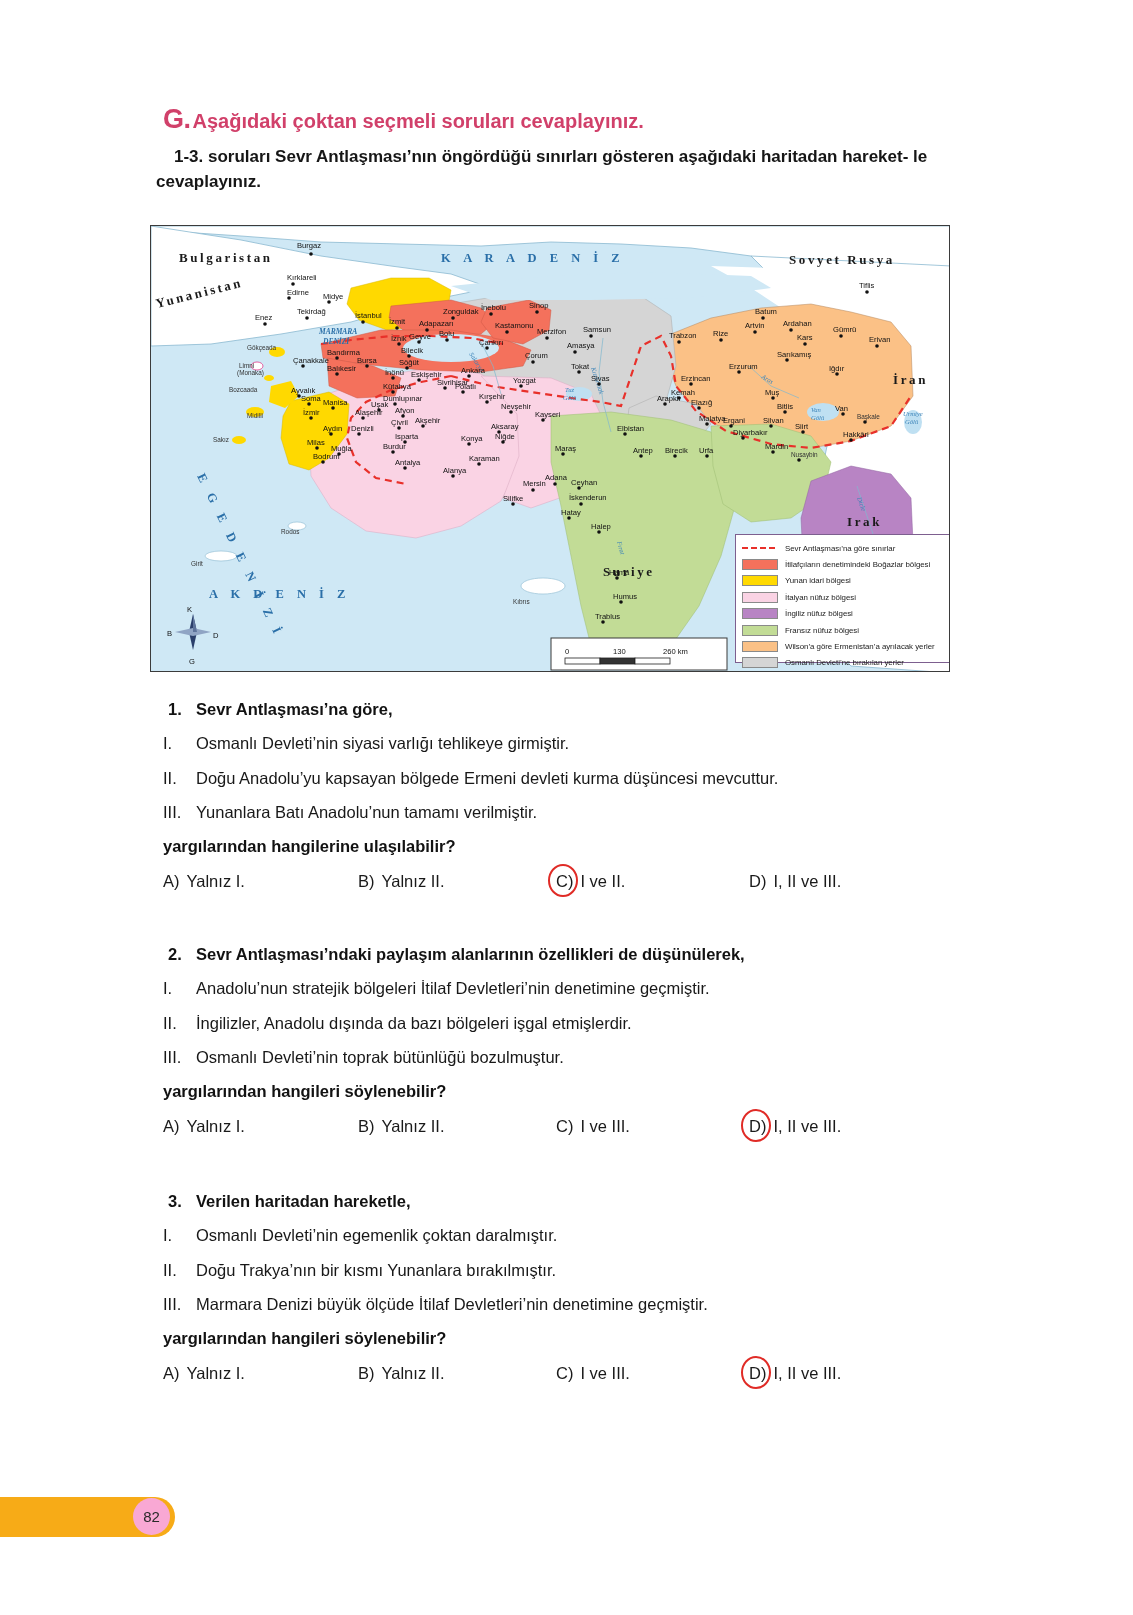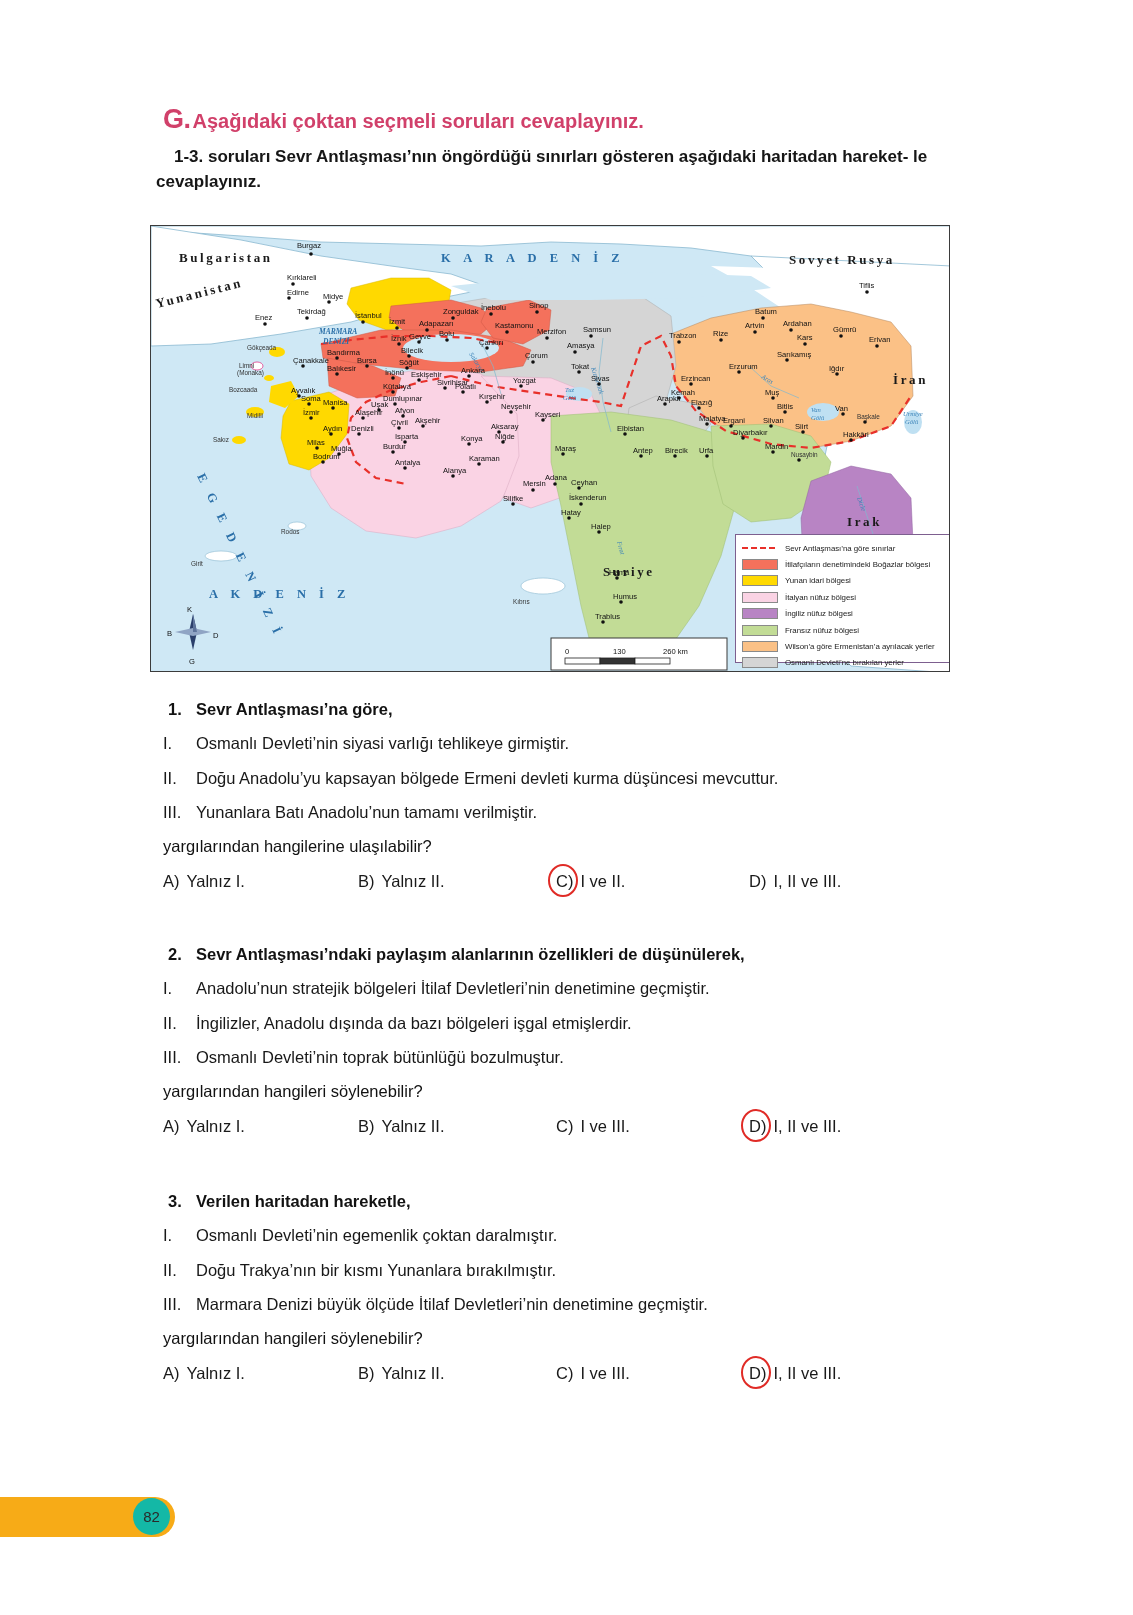--- a/index.html
+++ b/index.html
@@ -61,21 +61,21 @@
 
   
   .q-block { position:absolute; left:0; width:1133px; }
   .q-head {
     display:flex; font-size:16.5px; font-weight:bold; color:#121212;
     margin-bottom:14px;
   }
   .q-num { width:33px; flex:0 0 33px; padding-left:5px; }
   .q-line { display:flex; font-size:16.5px; color:#181818; margin-bottom:14px; line-height:1.25; }
   .q-rom { width:33px; flex:0 0 33px; }
-  .q-ask { font-size:16.5px; font-weight:normal; color:#121212; padding-left:0px; margin-bottom:16px; }
+  .q-ask { font-size:16.5px; font-weight:bold; color:#121212; padding-left:0px; margin-bottom:16px; }
   .q-inner { margin-left:163px; }
 
   .opts { display:flex; margin-left:163px; font-size:16.5px; }
   .opt { position:relative; display:flex; align-items:center; }
   .opt .ltr { position:relative; z-index:2; }
   .opt .txt { margin-left:7px; }
   .circle {
     position:absolute; left:-8px; top:50%;
     width:30px; height:33px; margin-top:-17px;
     border:2px solid #e02b26; border-radius:50%;
@@ -84,21 +84,21 @@
 
   
   .footer-bar {
     position:absolute; left:-40px; bottom:78px;
     width:215px; height:40px;
     background:#f7ab17; border-radius:0 22px 22px 0;
   }
   .pagenum {
     position:absolute; left:133px; bottom:80px;
     width:37px; height:37px; border-radius:50%;
-    background:#14b8a6; color:#2a2a2a;
+    background:#f9a8d4; color:#2a2a2a;
     display:flex; align-items:center; justify-content:center;
     font-size:15px;
   }
 </style>
 </head>
 <body>
 
 <div class="page">
 
   <div class="sec-head">

